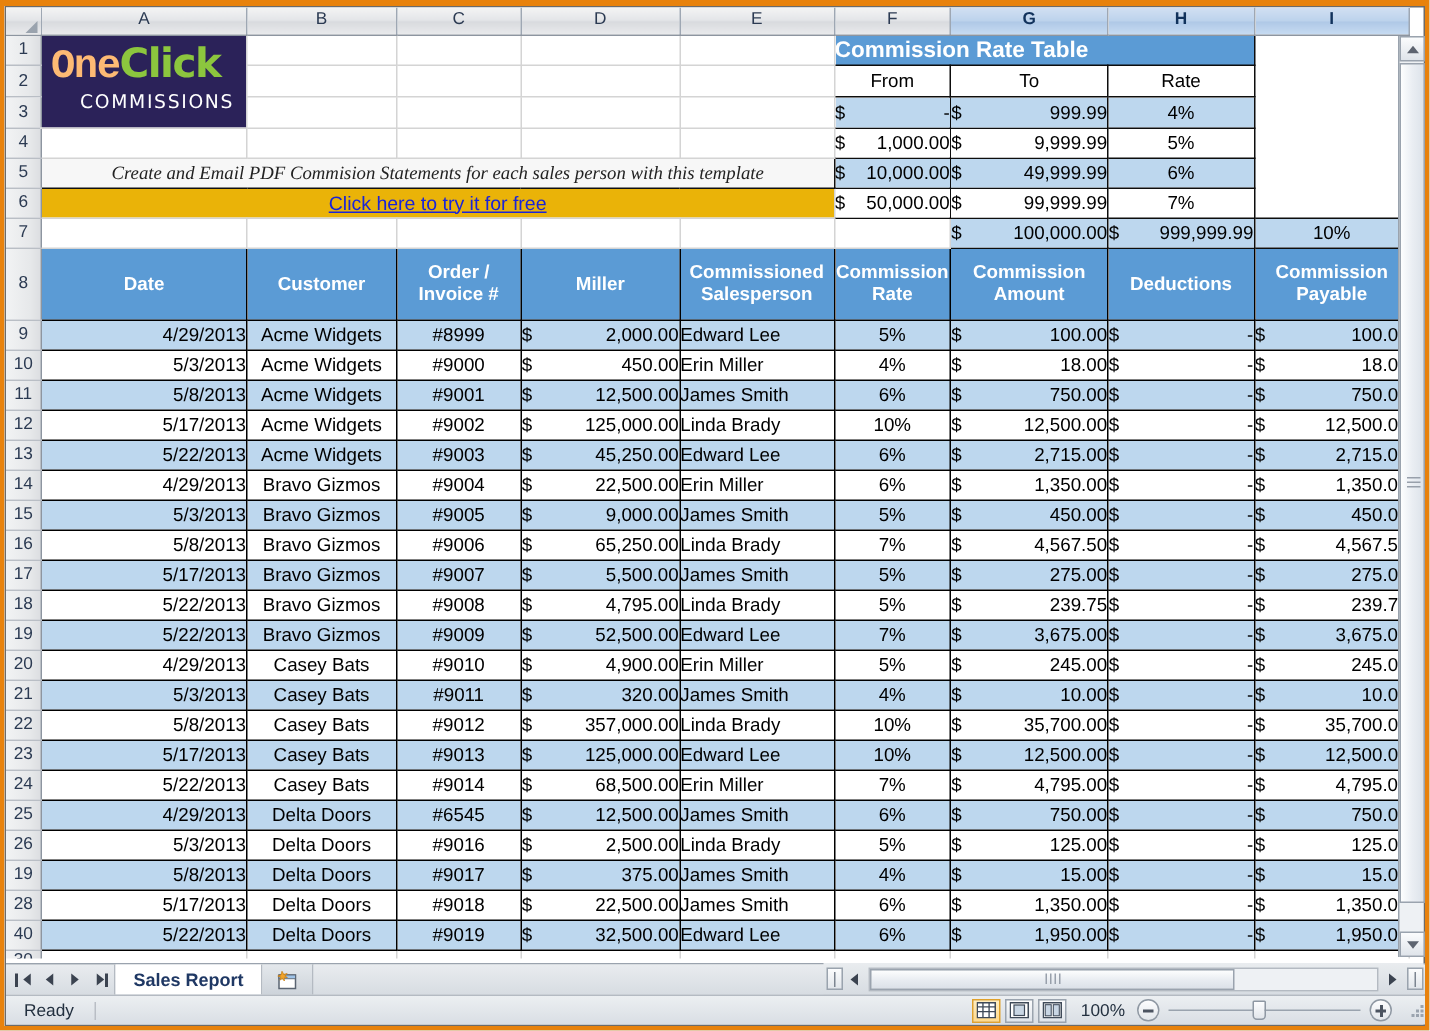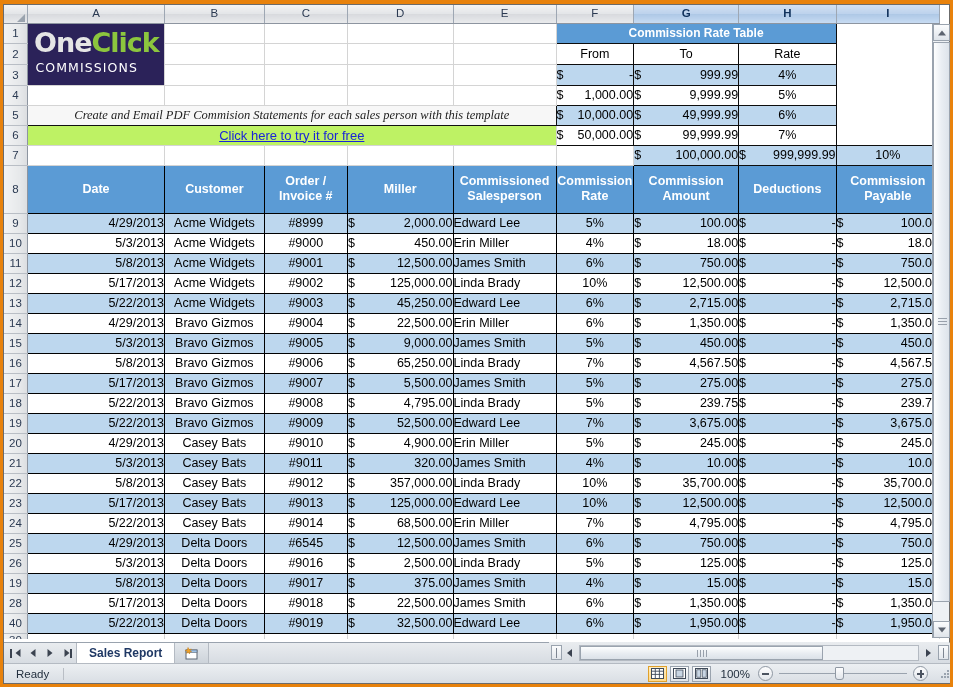--- a/index.html
+++ b/index.html
@@ -105,66 +105,65 @@
   }
   .logo-main {
     position: absolute;
     left: 6px; top: 4px;
     font-size: 27px;
     font-weight: bold;
     letter-spacing: -1px;
     line-height: 30px;
     font-family: "DejaVu Sans", sans-serif;
   }
-  .logo-one { color: #e5e5e5; }
+  .logo-one { color: #fdba74; font-family: Liberation Mono, monospace; }
   .logo-click { color: #8cc63e; }
   .logo-cursor {
     position: absolute;
     left: 113px; top: 11px;
     width: 0; height: 0;
   }
   .logo-sub {
     position: absolute;
-    right: 26px; top: 36px;
+    right: 8px; top: 36px;
     color: #ffffff;
     font-size: 12.5px;
     letter-spacing: 1.1px;
     font-family: "DejaVu Sans", sans-serif;
   }
   
   .tagline {
     background: #f7f7f7;
     border: 1px solid #111;
     text-align: center;
     font-style: italic;
     font-size: 12.5px;
     color: #222;
     vertical-align: middle;
     font-family: "Liberation Serif", serif;
   }
   .linkcell {
-    background: #bef264;
+    background: #eab308;
     border-right: 1px solid #d4d4d4;
     border-bottom: 1px solid #d4d4d4;
     text-align: center;
     vertical-align: middle;
   }
   .linkcell a {
     color: #1a24d8;
     text-decoration: underline;
     font-size: 13px;
     font-weight: normal;
   }
   
   .crt-title {
     background: #5b9bd5;
     color: #ffffff;
     font-weight: bold;
-    font-size: 12px;
-    text-align: center;
+    font-size: 15px;
     border: 1px solid #0d0d0d;
     vertical-align: middle;
   }
   .crt-head {
     background: #ffffff;
     border: 1px solid #0d0d0d;
     text-align: center;
     font-size: 12.5px;
     vertical-align: middle;
   }

